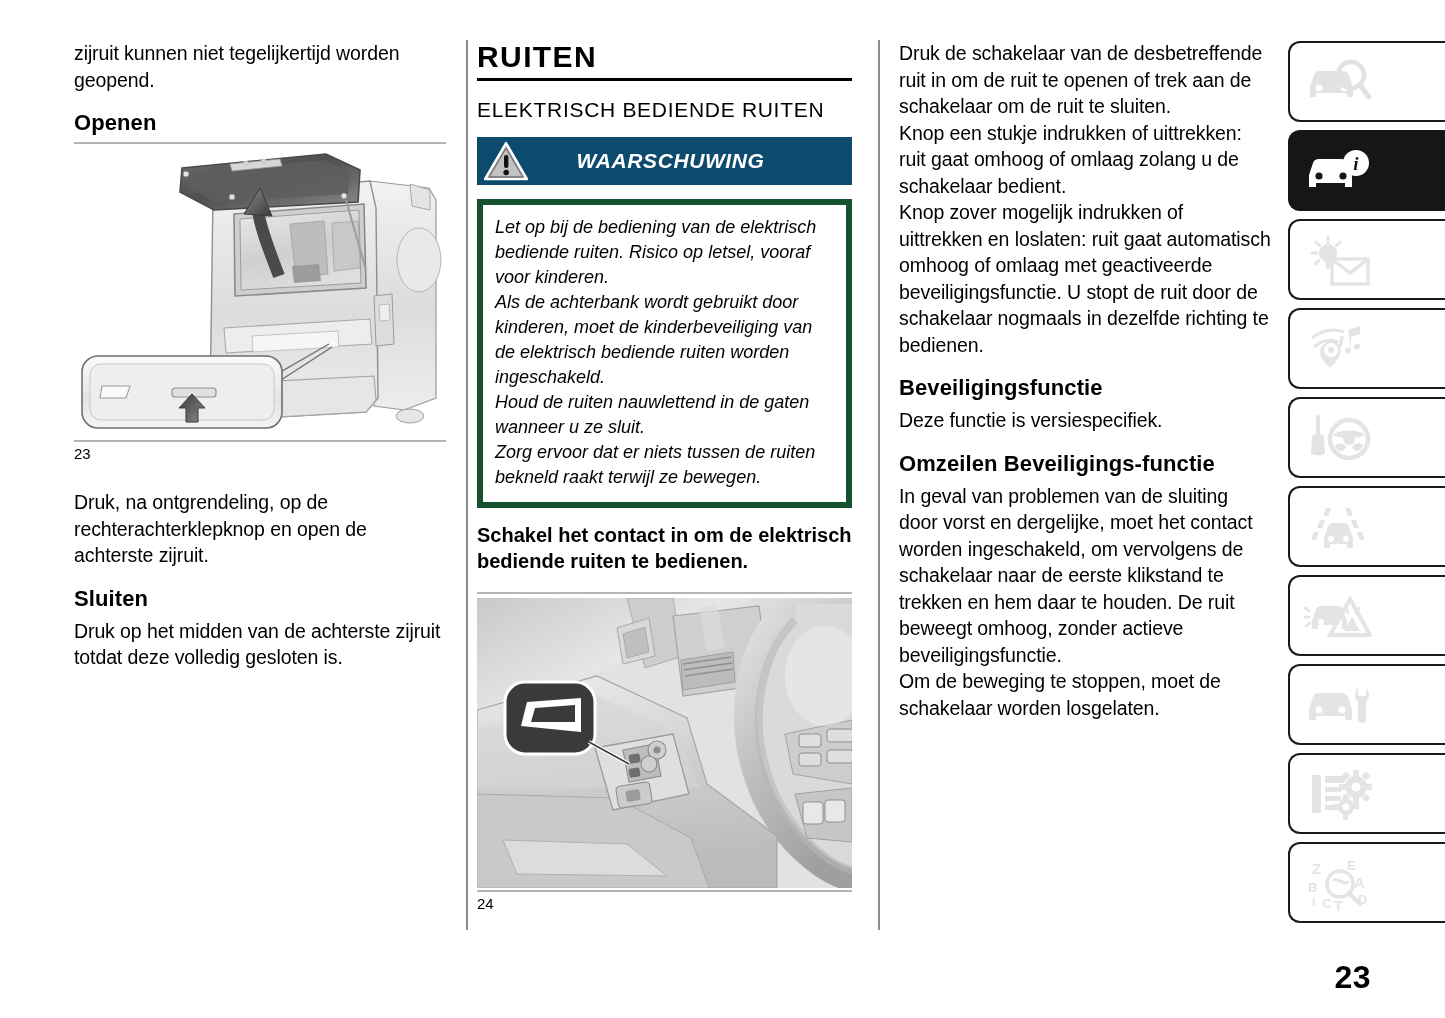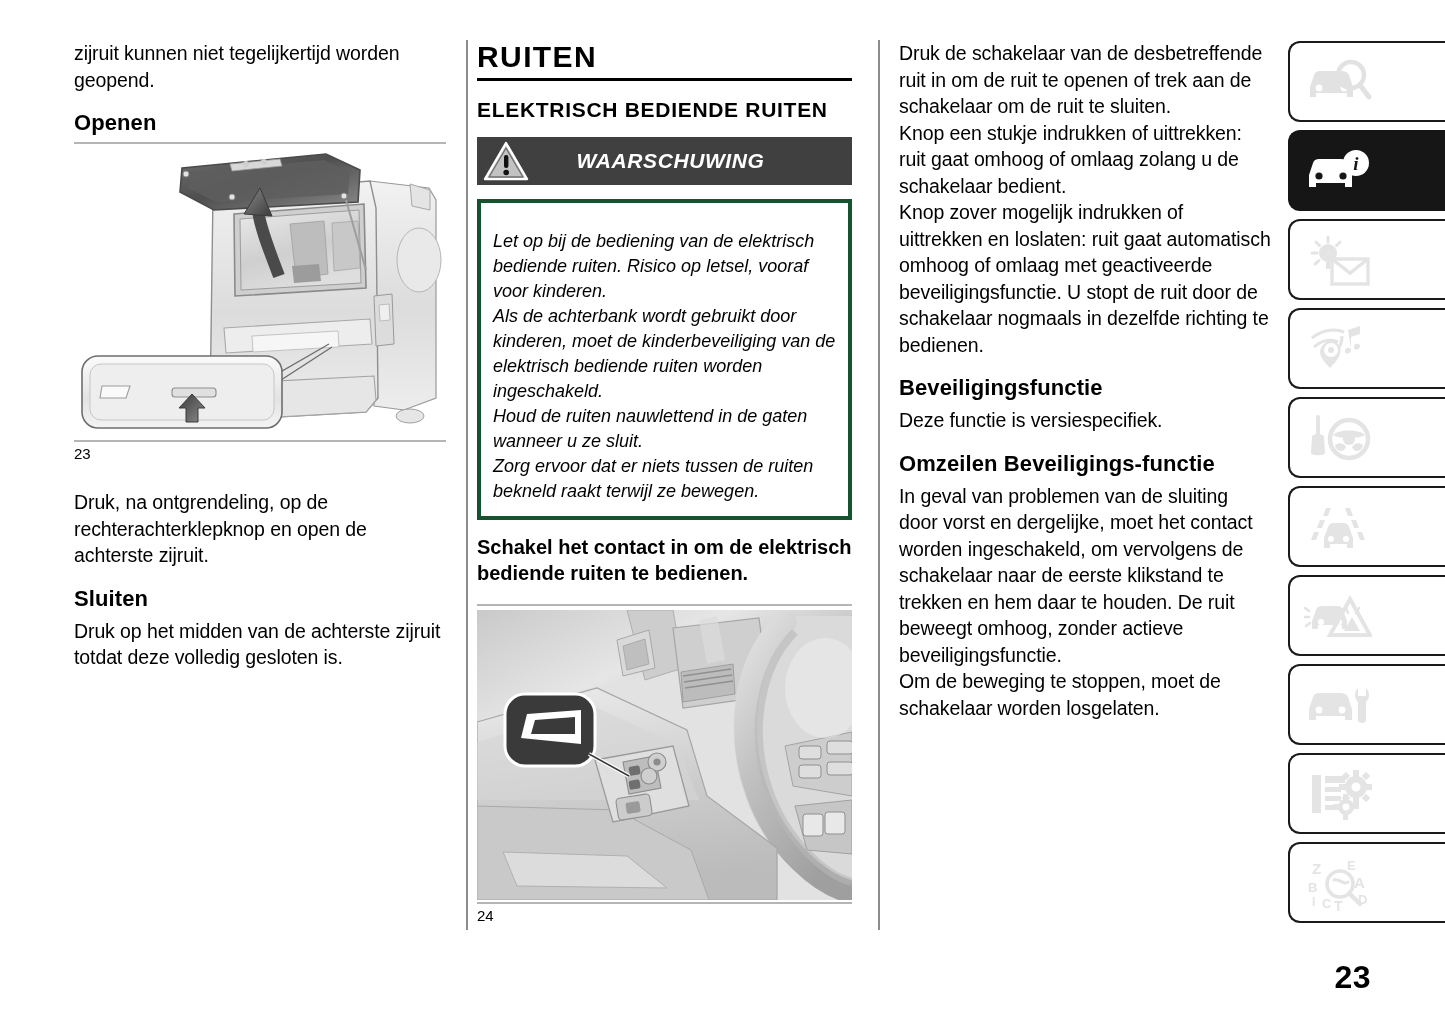--- a/index.html
+++ b/index.html
@@ -56,21 +56,21 @@
     margin: 0 0 4px 0;
     line-height: 34px;
   }
   .chapter-rule {
     height: 3px;
     background: #000;
     margin-bottom: 16px;
   }
   h2.section {
     font-size: 21px;
-    font-weight: bold;
+    font-weight: normal;
     letter-spacing: 0.7px;
     line-height: 26px;
     margin: 0 0 14px 0;
   }
   h3.sub {
     font-size: 22px;
     font-weight: bold;
     letter-spacing: 0.1px;
     line-height: 27px;
     margin: 16px 0 6px 0;
@@ -78,21 +78,21 @@
 
   p.leadin {
     font-size: 20px;
     font-weight: bold;
     line-height: 26px;
     margin: 14px 0 0 0;
   }
 
   
   .warn-banner {
-    background: #404040;
+    background: #0c4a6e;
     height: 48px;
     display: flex;
     align-items: center;
     margin-bottom: 14px;
   }
   .warn-banner .tri {
     width: 46px;
     height: 42px;
     margin-left: 6px;
     flex: none;
@@ -101,22 +101,22 @@
     flex: 1;
     text-align: center;
     color: #ffffff;
     font-style: italic;
     font-weight: bold;
     font-size: 21px;
     letter-spacing: 0.6px;
     padding-right: 40px;
   }
   .warn-box {
-    border: 4px solid #14532d;
-    padding: 26px 12px 12px 12px;
+    border: 6px solid #14532d;
+    padding: 10px 12px 12px 12px;
   }
   .warn-box p {
     font-style: italic;
     font-size: 18px;
     line-height: 25px;
     margin: 0;
   }
 
   
   .figure { margin: 0; }

